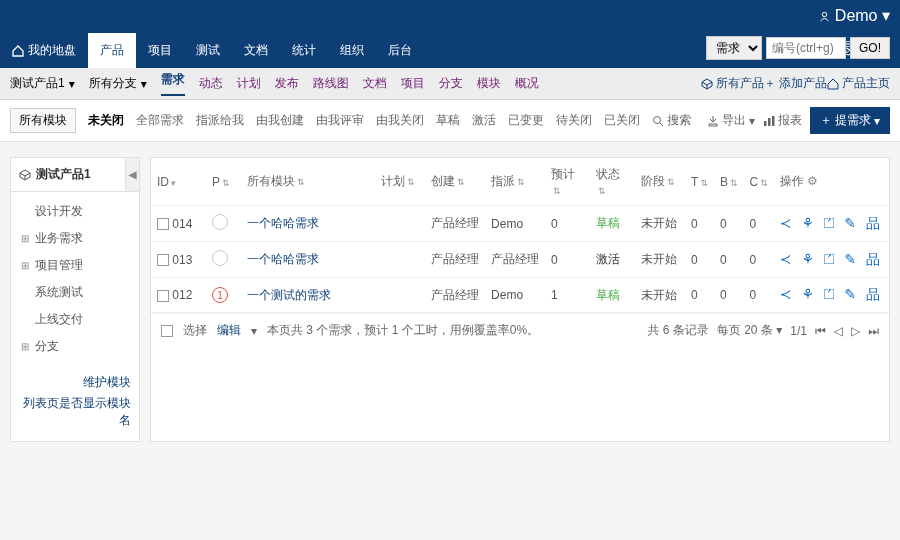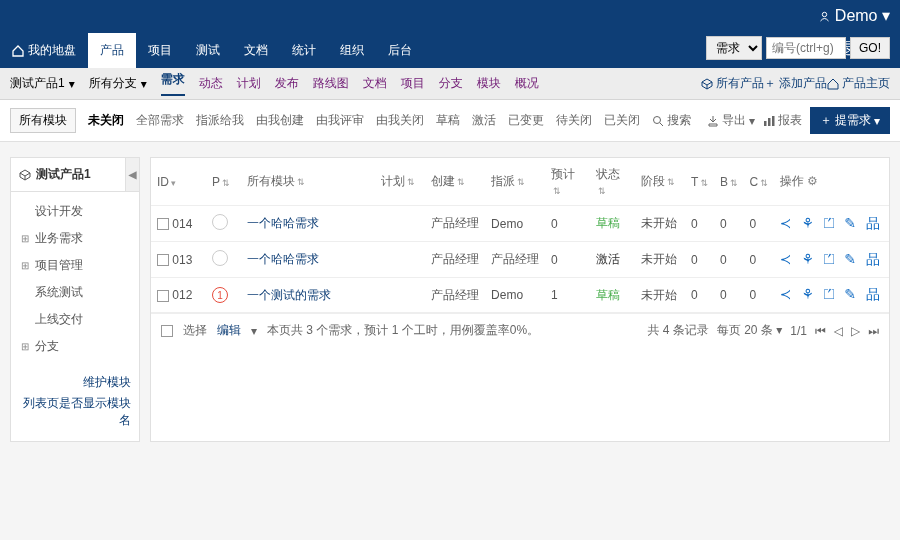--- a/index.html
+++ b/index.html
@@ -289,21 +289,21 @@
         </tbody>
     </table>
     <div class="table-footer">
       <div class="left">
         <span class="checkbox"></span>
         <span>选择</span>
         <span style="color:#0e3e76;">编辑</span> ▾
         <span>本页共 3 个需求，预计 1 个工时，用例覆盖率0%。</span>
       </div>
       <div class="pager">
-        <span>共 4 条记录</span>
+        <span>共 6 条记录</span>
         <span><span>每页 20 条</span> ▾</span>
         <span>1/1</span>
         <span>⏮</span>
         <span>◁</span>
         <span>▷</span>
         <span>⏭</span>
       </div>
     </div>
   </div>
 </div>

